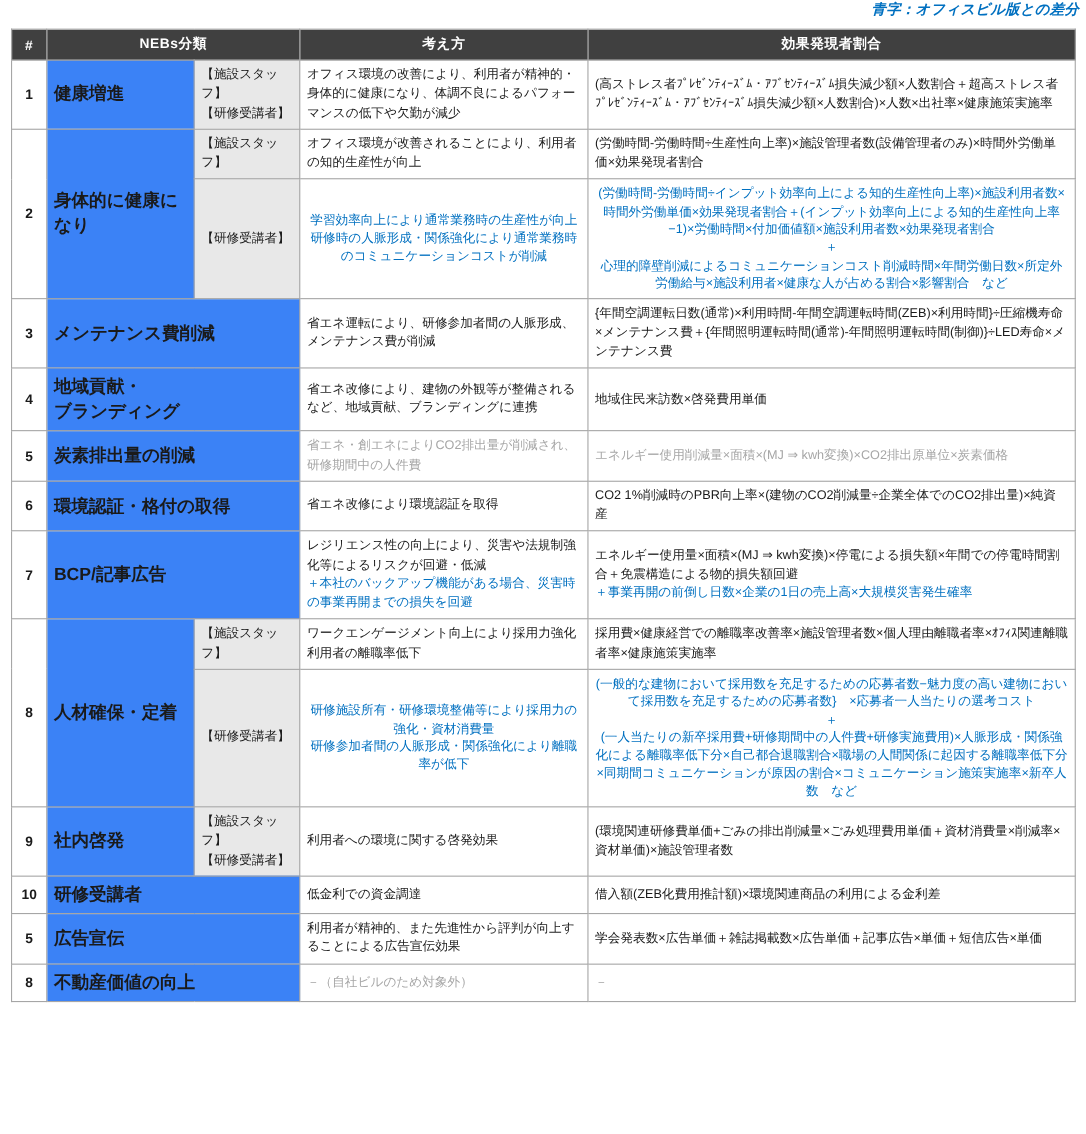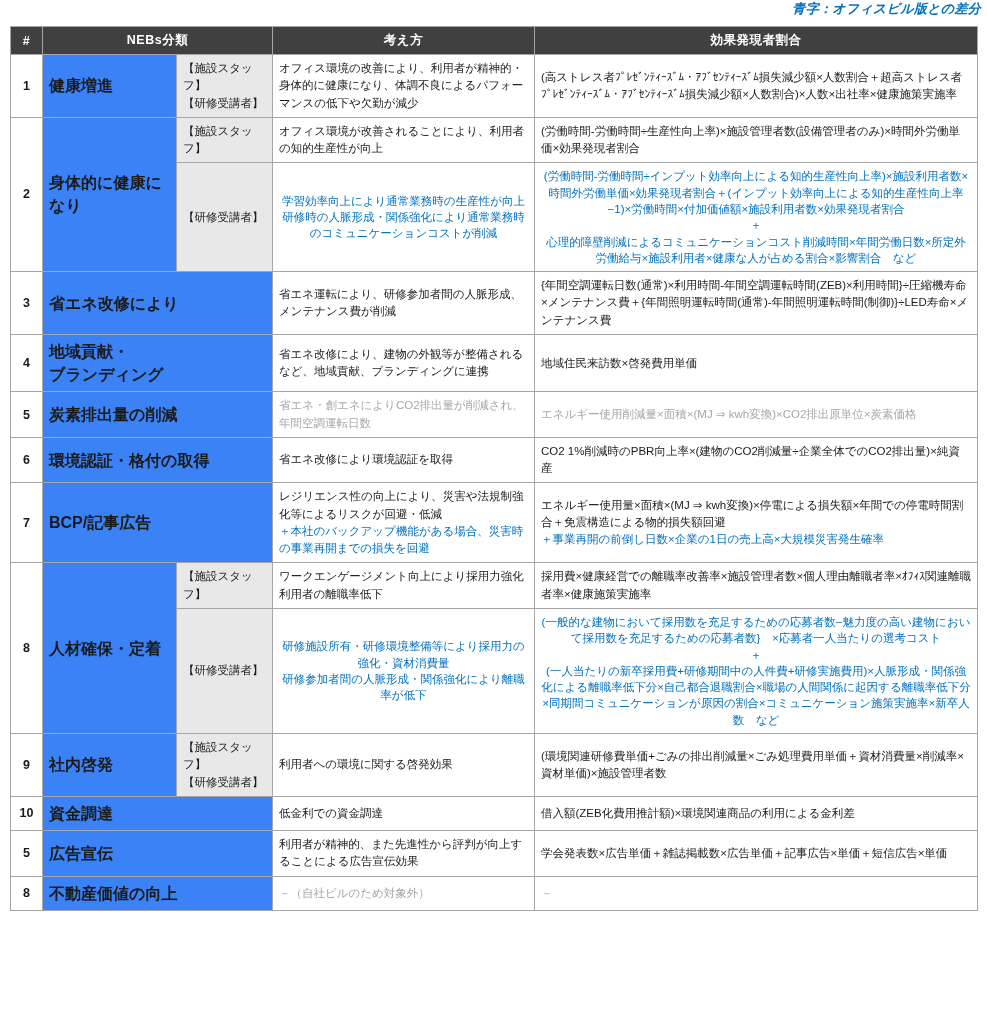--- a/index.html
+++ b/index.html
@@ -167,21 +167,21 @@
           </td>
         <td class="logic mid">
             <span class="cellblock blue tight">(労働時間-労働時間÷インプット効率向上による知的生産性向上率)×施設利用者数×時間外労働単価×効果発現者割合＋(インプット効率向上による知的生産性向上率−1)×労働時間×付加価値額×施設利用者数×効果発現者割合
 ＋
 心理的障壁削減によるコミュニケーションコスト削減時間×年間労働日数×所定外労働給与×施設利用者×健康な人が占める割合×影響割合　など</span>
           </td>
       </tr>
 
       <tr>
         <td class="num">3</td>
-        <td class="cat" colspan="2">省エネ改修により</td>
+        <td class="cat" colspan="2">メンテナンス費削減</td>
         <td class="idea mid">
             <span class="cellblock blk">省エネ運転により、研修参加者間の人脈形成、メンテナンス費が削減</span>
           </td>
         <td class="logic mid">
             <span class="cellblock blk">{年間空調運転日数(通常)×利用時間-年間空調運転時間(ZEB)×利用時間}÷圧縮機寿命×メンテナンス費＋{年間照明運転時間(通常)-年間照明運転時間(制御)}÷LED寿命×メンテナンス費</span>
           </td>
       </tr>
 
       <tr>
         <td class="num">4</td>
@@ -194,21 +194,21 @@
           </td>
         <td class="logic mid">
             <span class="cellblock blk">地域住民来訪数×啓発費用単価</span>
           </td>
       </tr>
 
       <tr>
         <td class="num">5</td>
         <td class="cat" colspan="2">炭素排出量の削減</td>
         <td class="idea mid">
-            <span class="cellblock grey">省エネ・創エネによりCO2排出量が削減され、年間空調運転日数</span>
+            <span class="cellblock grey">省エネ・創エネによりCO2排出量が削減され、研修期間中の人件費</span>
           </td>
         <td class="logic mid">
             <span class="cellblock grey">エネルギー使用削減量×面積×(MJ ⇒ kwh変換)×CO2排出原単位×炭素価格</span>
           </td>
       </tr>
 
       <tr>
         <td class="num">6</td>
         <td class="cat" colspan="2">環境認証・格付の取得</td>
         <td class="idea mid">
@@ -272,21 +272,21 @@
         <td class="idea mid">
             <span class="cellblock blk">利用者への環境に関する啓発効果</span>
           </td>
         <td class="logic mid">
             <span class="cellblock blk">(環境関連研修費単価+ごみの排出削減量×ごみ処理費用単価＋資材消費量×削減率×資材単価)×施設管理者数</span>
           </td>
       </tr>
 
       <tr>
         <td class="num">10</td>
-        <td class="cat" colspan="2">資金調達</td>
+        <td class="cat" colspan="2">研修受講者</td>
         <td class="idea mid">
             <span class="cellblock blk">低金利での資金調達</span>
           </td>
         <td class="logic mid">
             <span class="cellblock blk">借入額(ZEB化費用推計額)×環境関連商品の利用による金利差</span>
           </td>
       </tr>
 
       <tr>
         <td class="num">5</td>

